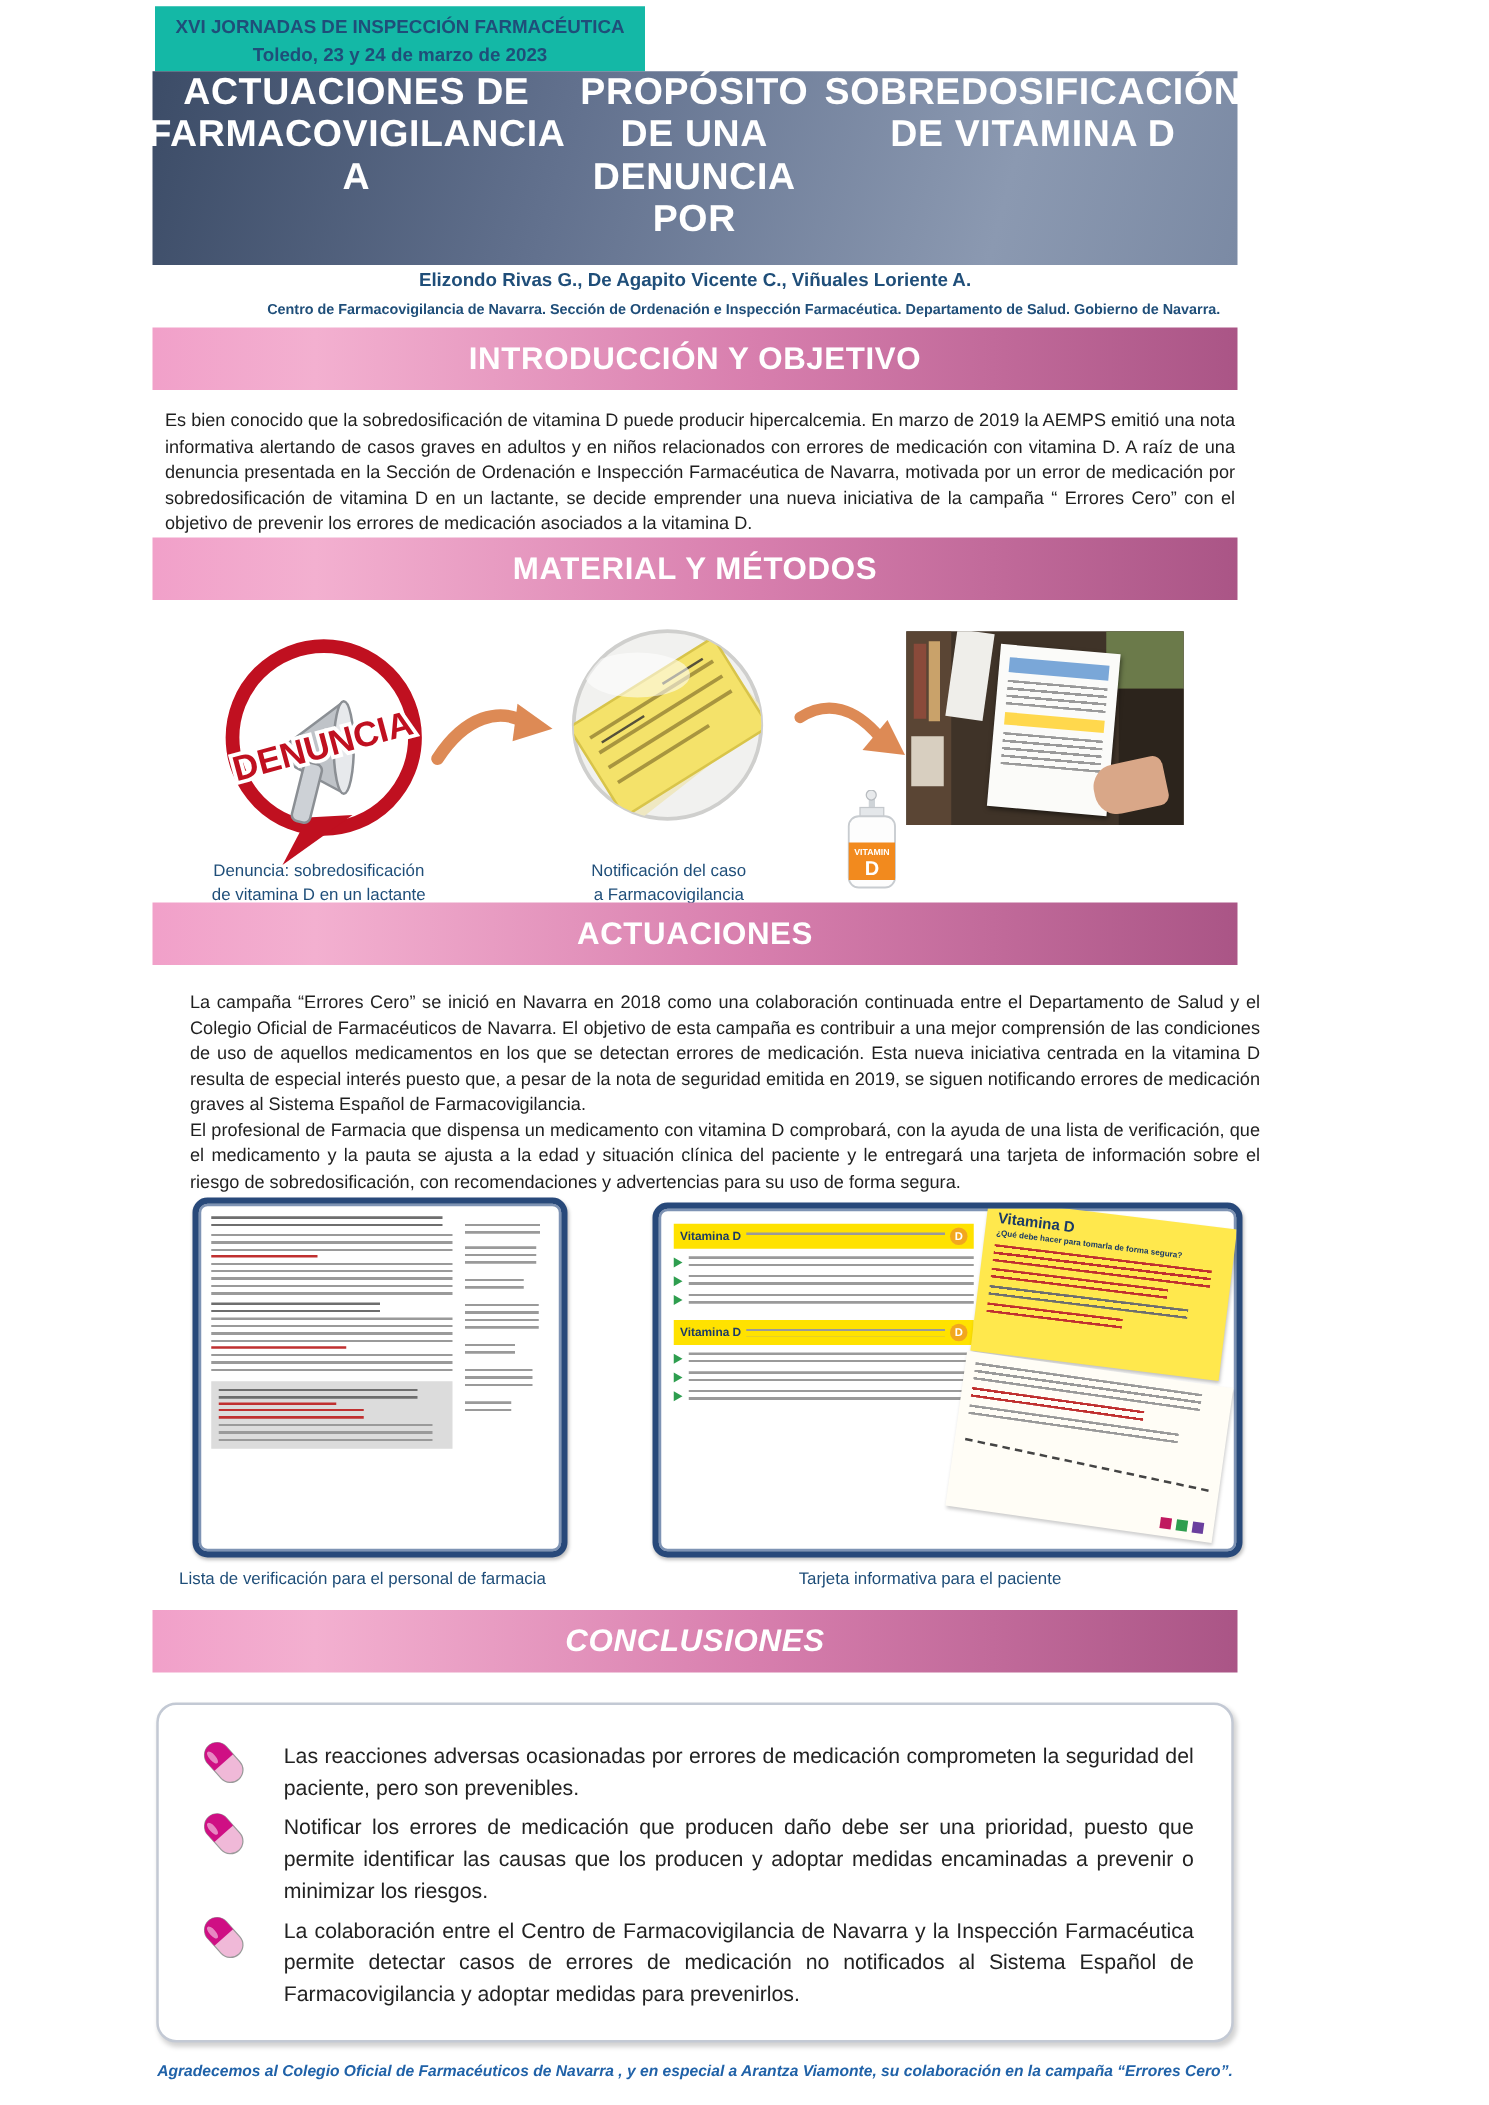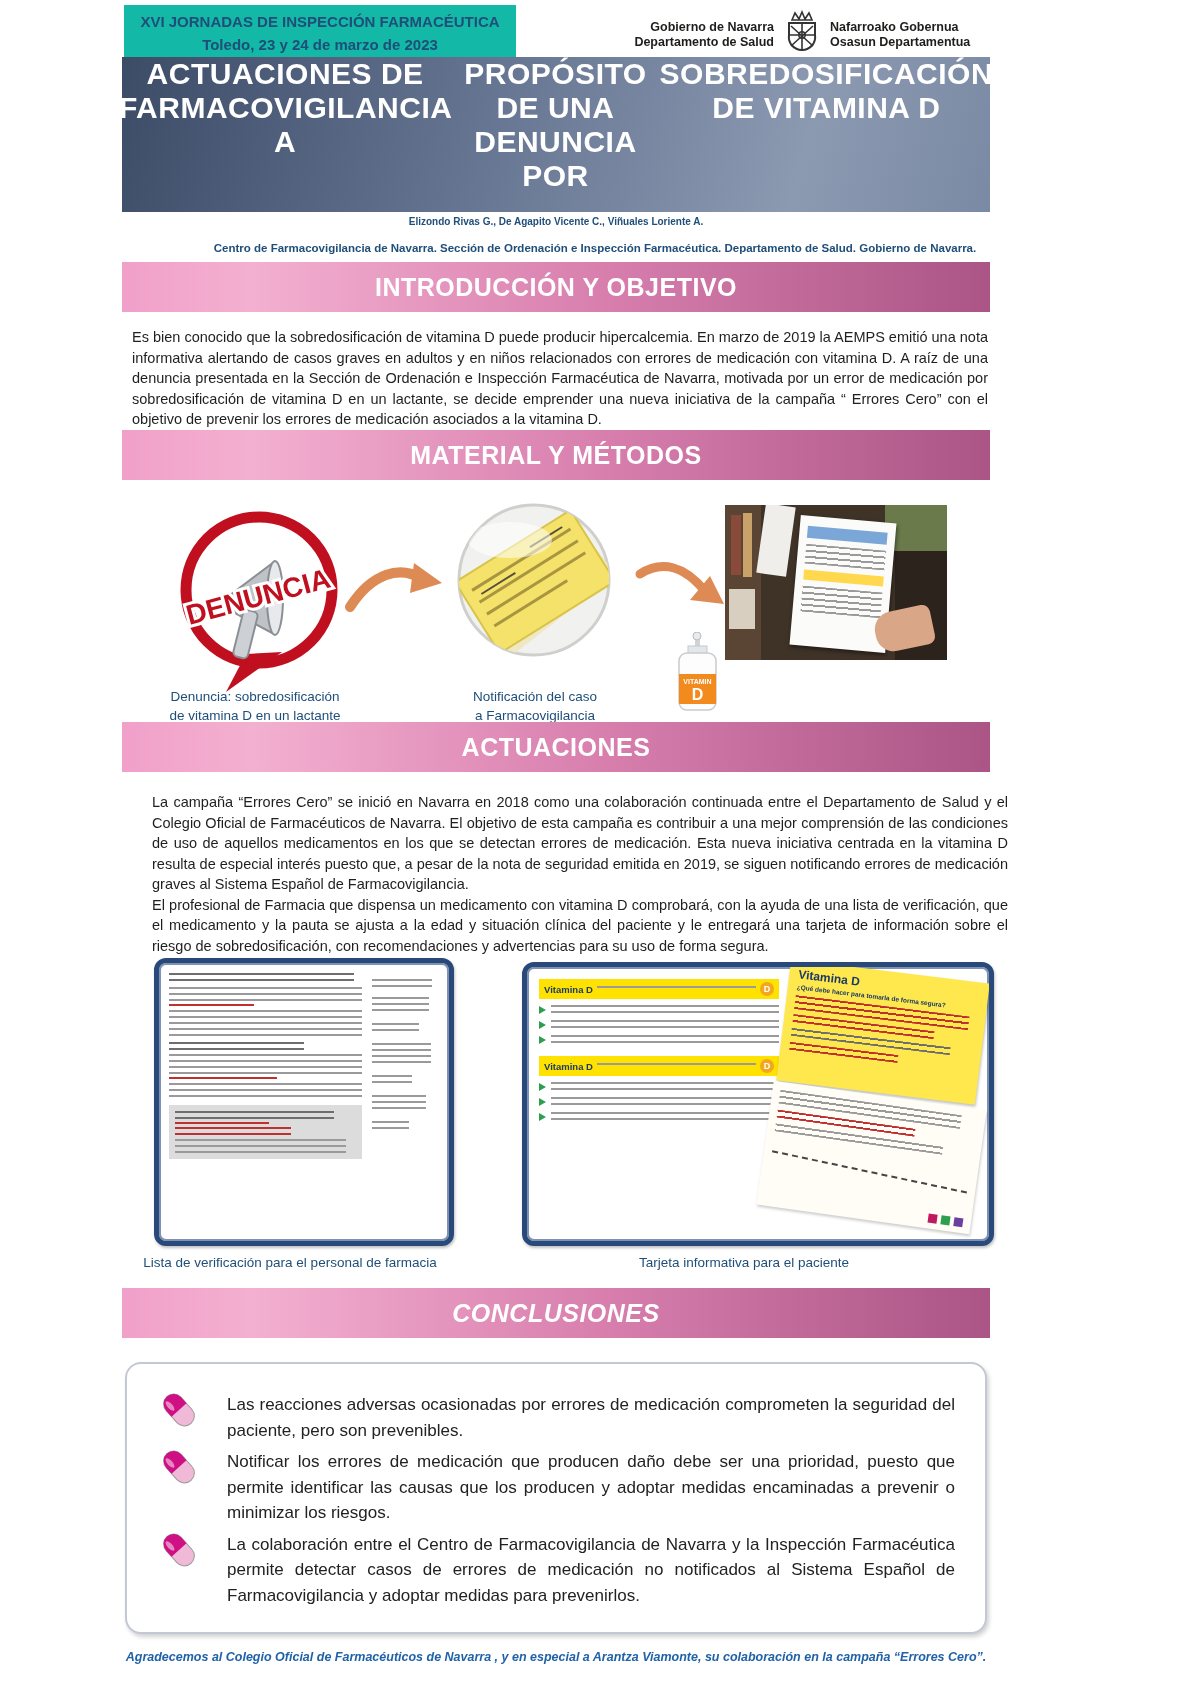--- a/index.html
+++ b/index.html
@@ -13,21 +13,21 @@
     color:#1d1d1b; font-size:12.5px; font-weight:bold; line-height:1.2; }
   .gov-es { text-align:right; flex:1; }
   .gov-eu { text-align:left; flex:1; }
 
   
   .title-banner { position:absolute; left:122px; top:57px; width:868px; height:155px;
     background:linear-gradient(105deg,#3c4c67 0%,#62718e 38%,#8b99b1 78%,#7b8aa4 100%);
     color:#fff; font-weight:bold; font-size:30px; text-align:center;
     display:flex; flex-direction:row; justify-content:center; gap:13px; letter-spacing:.5px; }
   .authors { position:absolute; left:122px; top:216px; width:868px; text-align:center;
-    color:#1f4e79; font-weight:bold; font-size:10px; }
+    color:#1f4e79; font-weight:bold; font-size:15px; }
   .affiliation { position:absolute; left:100px; top:242px; width:990px; text-align:center;
     color:#1f4e79; font-weight:bold; font-size:11.5px; }
 
   
   .banner { position:absolute; left:122px; width:868px; height:50px;
     background:linear-gradient(to right,#f1a0c9 0%,#f3b0d0 15%,#d87fae 55%,#aa5586 100%);
     color:#fff; font-weight:bold; font-size:25px; letter-spacing:.5px;
     display:flex; align-items:center; justify-content:center; }
   .banner-intro { top:262px; }
   .banner-material { top:430px; }
@@ -102,38 +102,20 @@
 </head>
 <body>
 
 <div class="poster">
 
   <div class="event-box">
     <div>XVI JORNADAS DE INSPECCIÓN FARMACÉUTICA</div>
     <div>Toledo, 23 y 24 de marzo de 2023</div>
   </div>
 
-  <div class="gov-logo">
-    <div class="gov-es">
-      <div>Gobierno de Navarra</div>
-      <div>Departamento de Salud</div>
-    </div>
-    <span>
-      <svg width="44" height="46" viewBox="0 0 44 46">
-        <path d="M12 10 L15 3 L19 9 L22 2 L25 9 L29 3 L32 10 Z" fill="none" stroke="#333" stroke-width="1.6"></path>
-        <path d="M9 13 h26 v12 a13 13 0 0 1 -13 15 a13 13 0 0 1 -13 -15 z" fill="#fff" stroke="#333" stroke-width="2"></path>
-        <path d="M22 13 V40 M9 25 H35 M11 16 L33 36 M33 16 L11 36" stroke="#333" stroke-width="1.6" fill="none"></path>
-        <circle cx="22" cy="25" r="3.2" fill="none" stroke="#333" stroke-width="1.4"></circle>
-      </svg>
-    </span>
-    <div class="gov-eu">
-      <div>Nafarroako Gobernua</div>
-      <div>Osasun Departamentua</div>
-    </div>
-  </div>
 
   <div class="title-banner">
     <div>ACTUACIONES DE FARMACOVIGILANCIA A</div>
     <div>PROPÓSITO DE UNA DENUNCIA POR</div>
     <div>SOBREDOSIFICACIÓN DE VITAMINA D</div>
   </div>
   <div class="authors">Elizondo Rivas G., De Agapito Vicente C., Viñuales Loriente A.</div>
   <div class="affiliation">Centro de Farmacovigilancia de Navarra. Sección de Ordenación e Inspección Farmacéutica. Departamento de Salud. Gobierno de Navarra.</div>
 
   <div class="banner banner-intro">INTRODUCCIÓN Y OBJETIVO</div>

